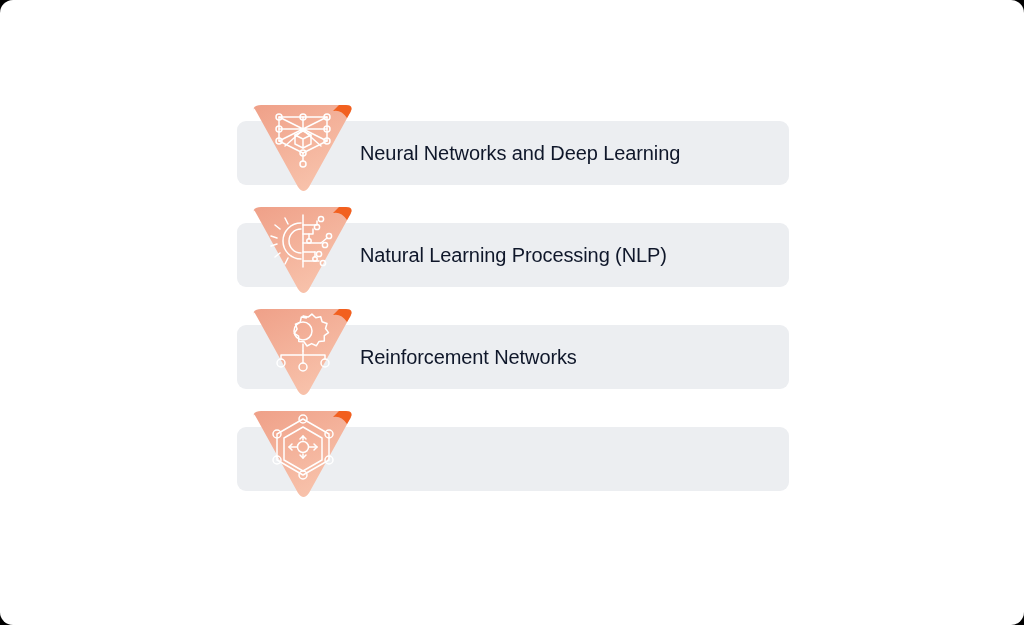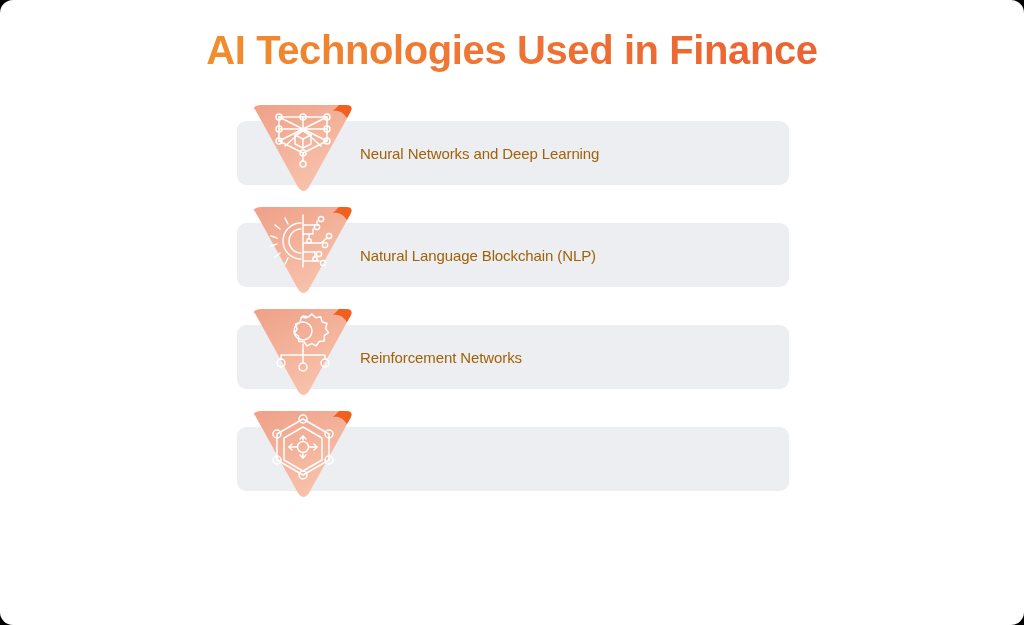--- a/index.html
+++ b/index.html
@@ -59,22 +59,22 @@
     border-radius:9px;
   }
 
   .label {
     position:absolute;
     left:123px;
     top:18px;
     height:64px;
     display:flex;
     align-items:center;
-    font-size:15px;
-    color:#a16207;
+    font-size:20px;
+    color:#0f172a;
     letter-spacing:-0.1px;
     white-space:nowrap;
   }
 
   
   .badge {
     position:absolute;
     left:8px;
     top:0;
     width:117px;
@@ -85,21 +85,20 @@
 
   .tri-body { }
   .tri-accent { }
   .ico { fill:none; stroke:#ffffff; stroke-width:1.5; stroke-linecap:round; stroke-linejoin:round; }
 </style>
 </head>
 <body>
 
 <div id="canvas">
 
-  <h1 id="title">AI Technologies Used in Finance</h1>
 
   <div id="rows">
 
     <div class="row">
       <div class="card"></div>
       <div class="badge">
         <svg viewBox="0 0 117 88">
           <defs>
             <linearGradient id="g1" x1="0" y1="0" x2="0.6" y2="1">
               <stop offset="0%" stop-color="#efa088"></stop>
@@ -145,21 +144,21 @@
               <circle cx="72" cy="22" r="2.6"></circle>
             <circle cx="84" cy="31" r="2.6"></circle>
               <circle cx="80" cy="40" r="2.6"></circle>
             <circle cx="74" cy="49" r="2.6"></circle>
               <circle cx="78" cy="58" r="2.6"></circle>
             <circle cx="64" cy="36" r="2.2"></circle>
               <circle cx="70" cy="54" r="2.2"></circle>
           </g>
         </svg>
       </div>
-      <div class="label">Natural Language Blockchain (NLP)</div>
+      <div class="label">Natural Learning Processing (NLP)</div>
     </div>
 
 
     <div class="row">
       <div class="card"></div>
       <div class="badge">
         <svg viewBox="0 0 117 88">
           <path class="tri-body" fill="url(#g1)" d="M8,8 Q8,2 16,2 L101,2 Q109,2 105.5,9 L64,84 Q58.5,92 53,84 L11.5,9 Q8,2 8,8 Z"></path>
           <path class="tri-accent" fill="#f2601f" d="M94,2 L101,2 Q109,2 105.5,9 L102,15 Q96,6 88,8 Z"></path>
           <g class="ico">

